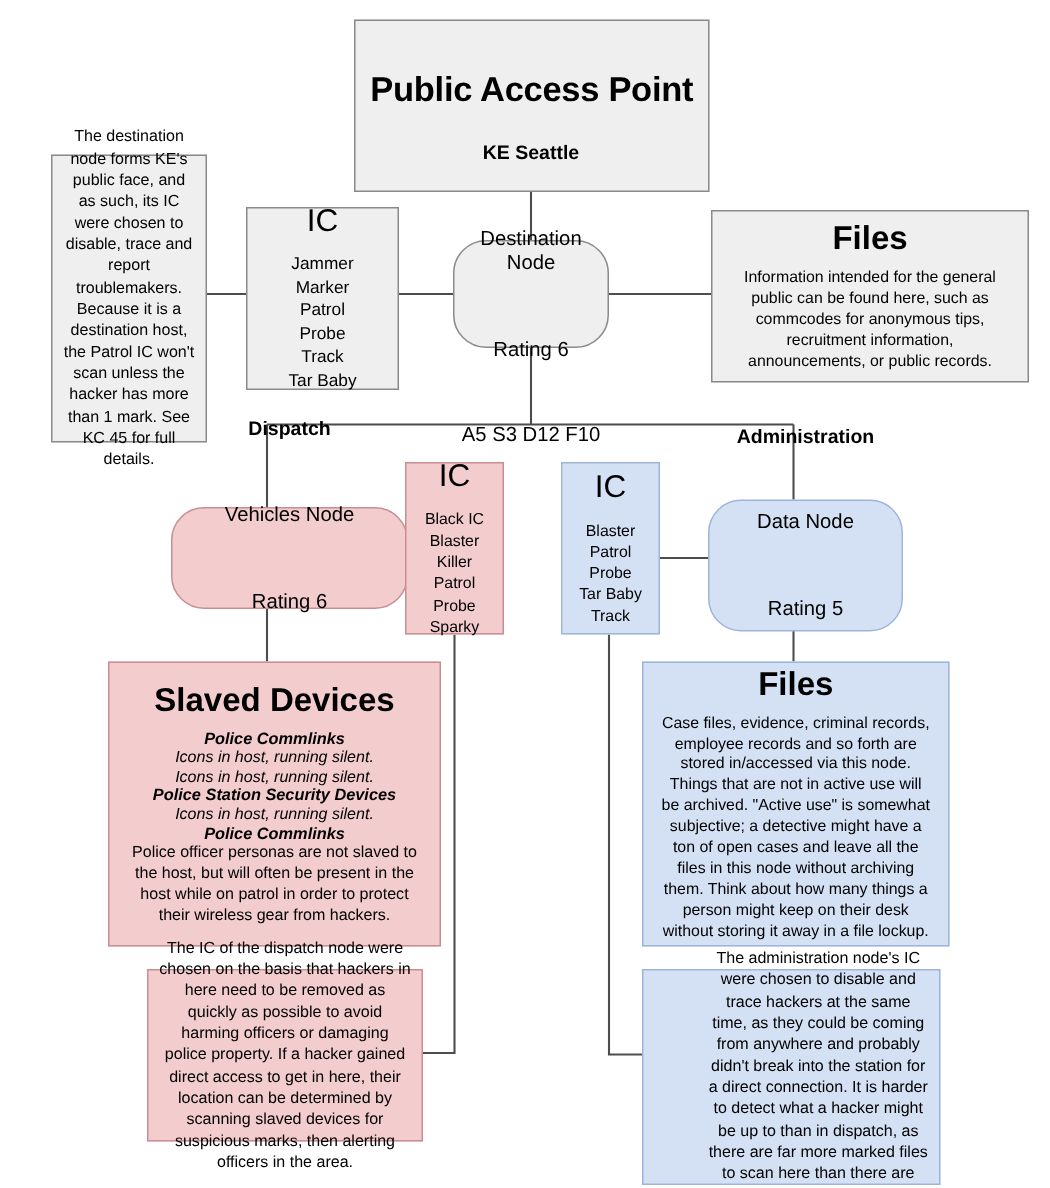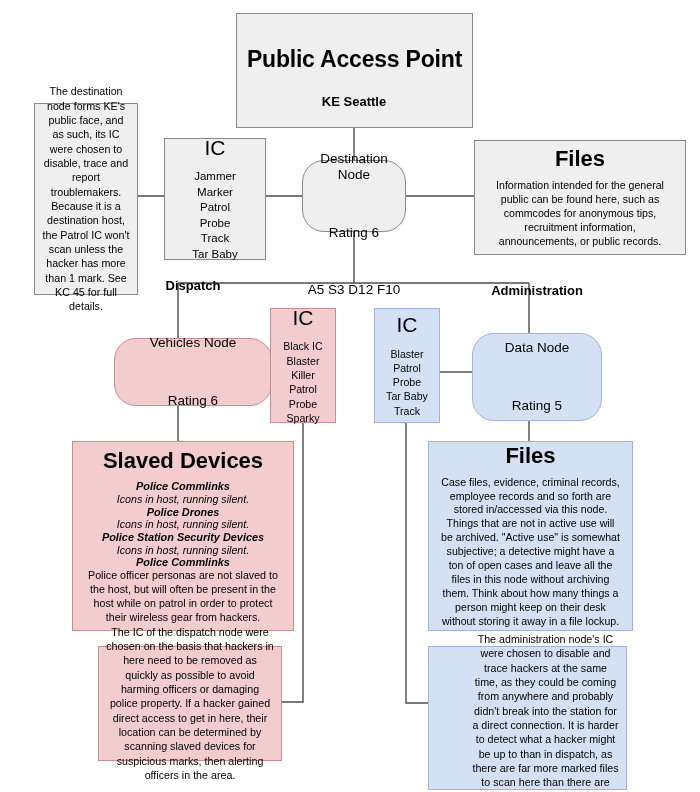--- a/index.html
+++ b/index.html
@@ -160,21 +160,20 @@
     <span class="node-line">Data Node</span>
     <span class="node-line">Rating 5</span>
     <span class="node-line">A7 S5 D6 F8</span>
   </div>
 
   <div class="node pink" style="left:72px; top:441px; width:222px; height:190px;">
     <span class="title mid-title" style="margin-bottom:7px;">Slaved Devices</span>
     <div class="sd-wrap">
       <div class="sd-sub">Police Commlinks</div>
       <div class="sd-line">Icons in host, running silent.</div>
-      <div class="sd-sub">Police Drones</div>
       <div class="sd-line">Icons in host, running silent.</div>
       <div class="sd-sub">Police Station Security Devices</div>
       <div class="sd-line">Icons in host, running silent.</div>
       <div class="sd-sub">Police Commlinks</div>
       <div class="sd-body">Police officer personas are not slaved to the host, but will often be present in the host while on patrol in order to protect their wireless gear from hackers.</div>
     </div>
   </div>
 
   <div class="node blue" style="left:428px; top:441px; width:205px; height:190px;">
     <span class="title mid-title" style="margin-bottom:7px;">Files</span>

